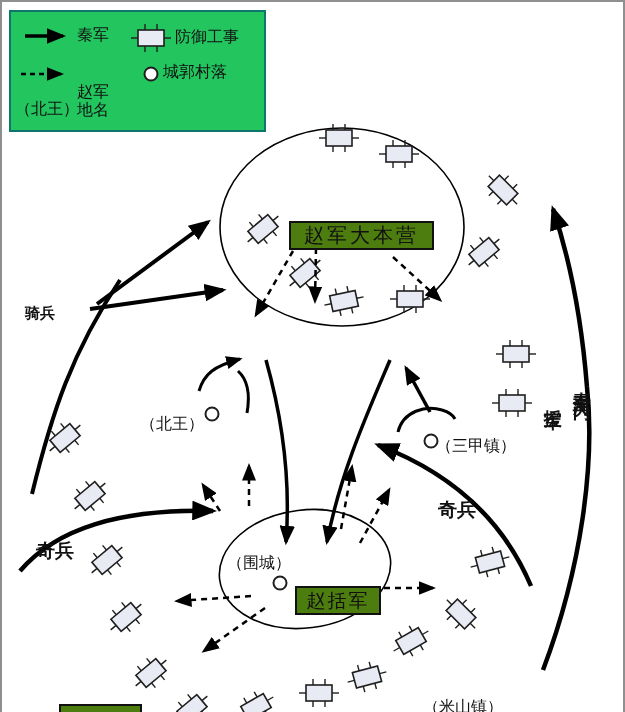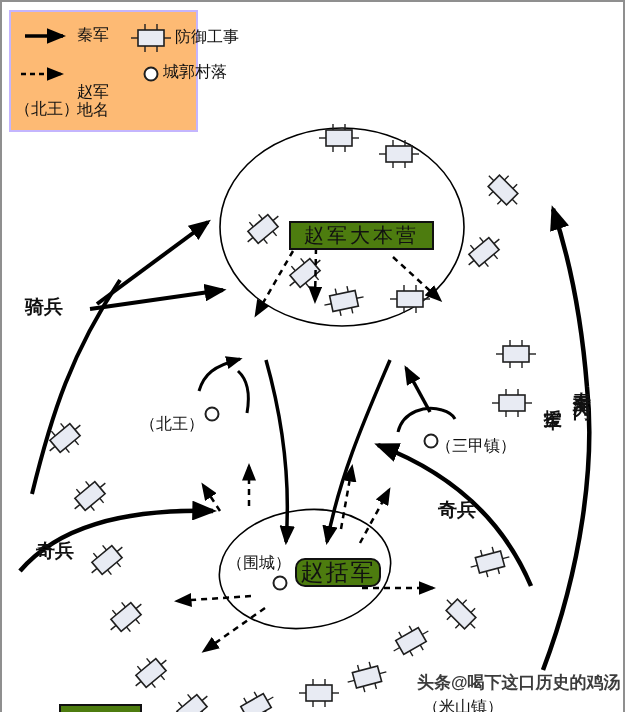--- a/index.html
+++ b/index.html
@@ -12,22 +12,22 @@
   svg.map{position:absolute;left:0;top:0;}
   .lbl{position:absolute;white-space:nowrap;color:#111;line-height:1.1;}
   .bold{font-weight:bold;font-family:"Liberation Sans","DejaVu Sans",sans-serif;}
   .boxlabel{
     position:absolute;border:2px solid #111;background:#4d7c0f;
     display:flex;align-items:center;justify-content:center;
     font-family:"Liberation Serif","DejaVu Serif",serif;
   }
   .vert{writing-mode:vertical-rl;text-orientation:upright;letter-spacing:3px;}
   .legend{
-    position:absolute;left:7px;top:8px;width:189px;height:122px;
-    border:2px solid #c4b5fd;background:#fdba74;box-sizing:border-box;
+    position:absolute;left:7px;top:8px;width:257px;height:122px;
+    border:2px solid #0f766e;background:#22c55e;box-sizing:border-box;
   }
   .legend .lbl{font-size:16px;}
   .watermark{color:#3c3c3c;font-weight:bold;font-family:"Liberation Sans","DejaVu Sans",sans-serif;}
 </style>
 </head>
 <body>
 
 <div class="page">
 
   <svg class="map" width="625" height="712" viewBox="0 0 625 712">
@@ -183,27 +183,26 @@
     </svg>
     <div class="lbl" style="left:66px;top:14px;">秦军</div>
     <div class="lbl" style="left:164px;top:16px;">防御工事</div>
     <div class="lbl" style="left:66px;top:52px;margin-top:19px;">赵军</div>
     <div class="lbl" style="left:152px;top:53px;font-family:Liberation Mono, monospace;">城郭村落</div>
     <div class="lbl" style="left:4px;top:88px;">（北王）</div>
     <div class="lbl" style="left:66px;top:89px;">地名</div>
   </div>
 
   <div class="boxlabel" style="left:287px;top:219px;width:141px;height:25px;font-size:20px;letter-spacing:3px;">赵军大本营</div>
-  <div class="boxlabel" style="left:293px;top:556px;width:82px;height:25px;font-size:23px;letter-spacing:2px;border-radius:10px;">赵括军</div>
+  <div class="boxlabel" style="left:293px;top:584px;width:82px;height:25px;font-size:19px;letter-spacing:2px;">赵括军</div>
   <div class="boxlabel" style="left:57px;top:702px;width:83px;height:28px;font-size:18px;letter-spacing:4px;align-items:flex-start;padding-top:4px;box-sizing:border-box;">秦营</div>
 
-  <div class="lbl bold" style="left:23px;top:295px;font-size:19px;">骑兵</div>
+  <div class="lbl bold" style="left:23px;top:303px;font-size:15px;">骑兵</div>
   <div class="lbl" style="left:138px;top:413px;font-size:16px;">（北王）</div>
   <div class="lbl" style="left:434px;top:435px;font-size:16px;">（三甲镇）</div>
   <div class="lbl bold" style="left:34px;top:539px;font-size:19px;">奇兵</div>
   <div class="lbl bold" style="left:436px;top:498px;font-size:19px;">奇兵</div>
   <div class="lbl" style="left:225px;top:552px;font-size:16px;">（围城）</div>
   <div class="lbl bold vert" style="left:569px;top:376px;font-size:18px;">秦王河内</div>
   <div class="lbl bold vert" style="left:540px;top:394px;font-size:18px;">援军</div>
-  <div class="lbl watermark" style="left:415px;top:672px;font-size:17px;">头条@喝下这口历史的鸡汤</div>
   <div class="lbl" style="left:421px;top:696px;font-size:16px;">（米山镇）</div>
 
 </div>
 
 </body></html>

